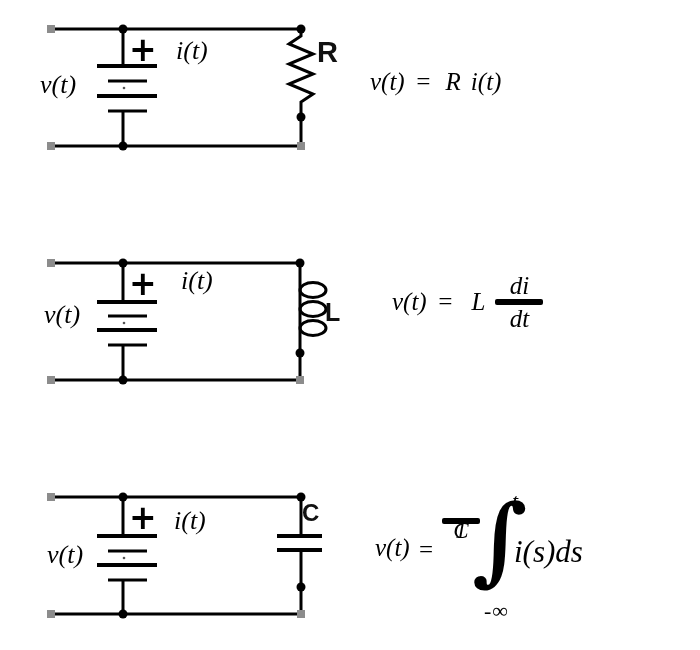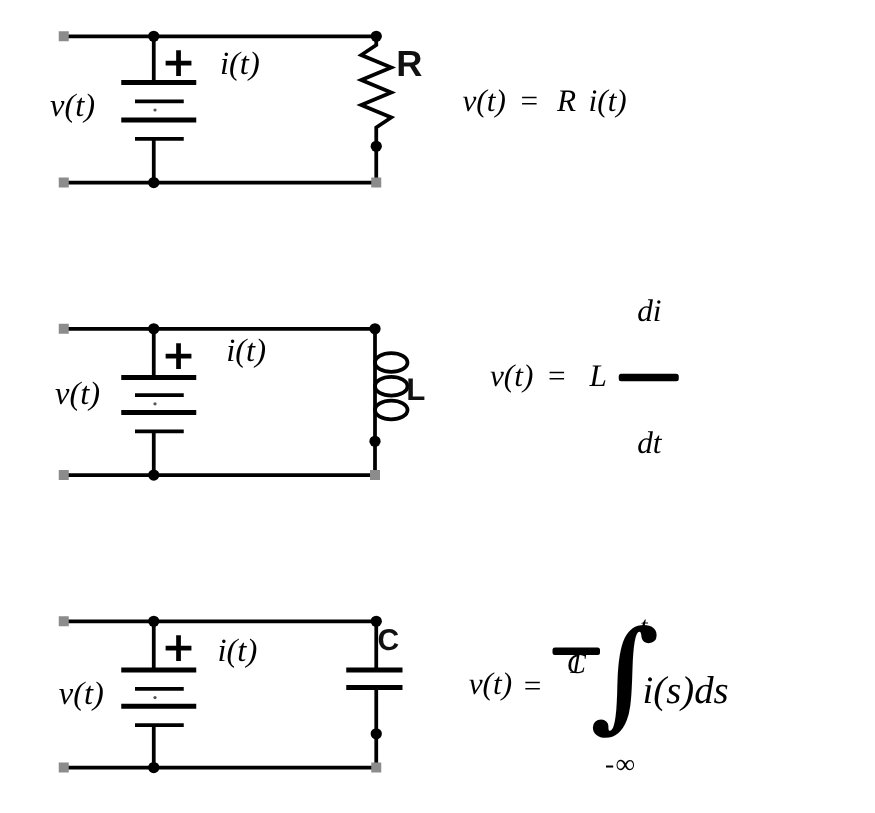--- a/index.html
+++ b/index.html
@@ -160,21 +160,21 @@
     <span>v(t)</span>
     <span class="sp10">=</span>
     <span class="sp14">R</span>
     <span class="sp10">i(t)</span>
   </div>
 
   <div class="eq" style="left:392px;top:271px;height:62px;">
     <span>v(t)</span>
     <span class="sp10">=</span>
     <span class="sp18">L</span>
-    <span class="frac sp10" style="width:48px;gap:36px;">
+    <span class="frac sp10" style="width:48px;">
       <span>di</span>
       <span class="bar"></span>
       <span>dt</span>
     </span>
   </div>
 
   <div id="eq3">
     <span class="e3-lhs">v(t)</span>
     <span class="e3-eq">=</span>
     <span class="e3-frac">

